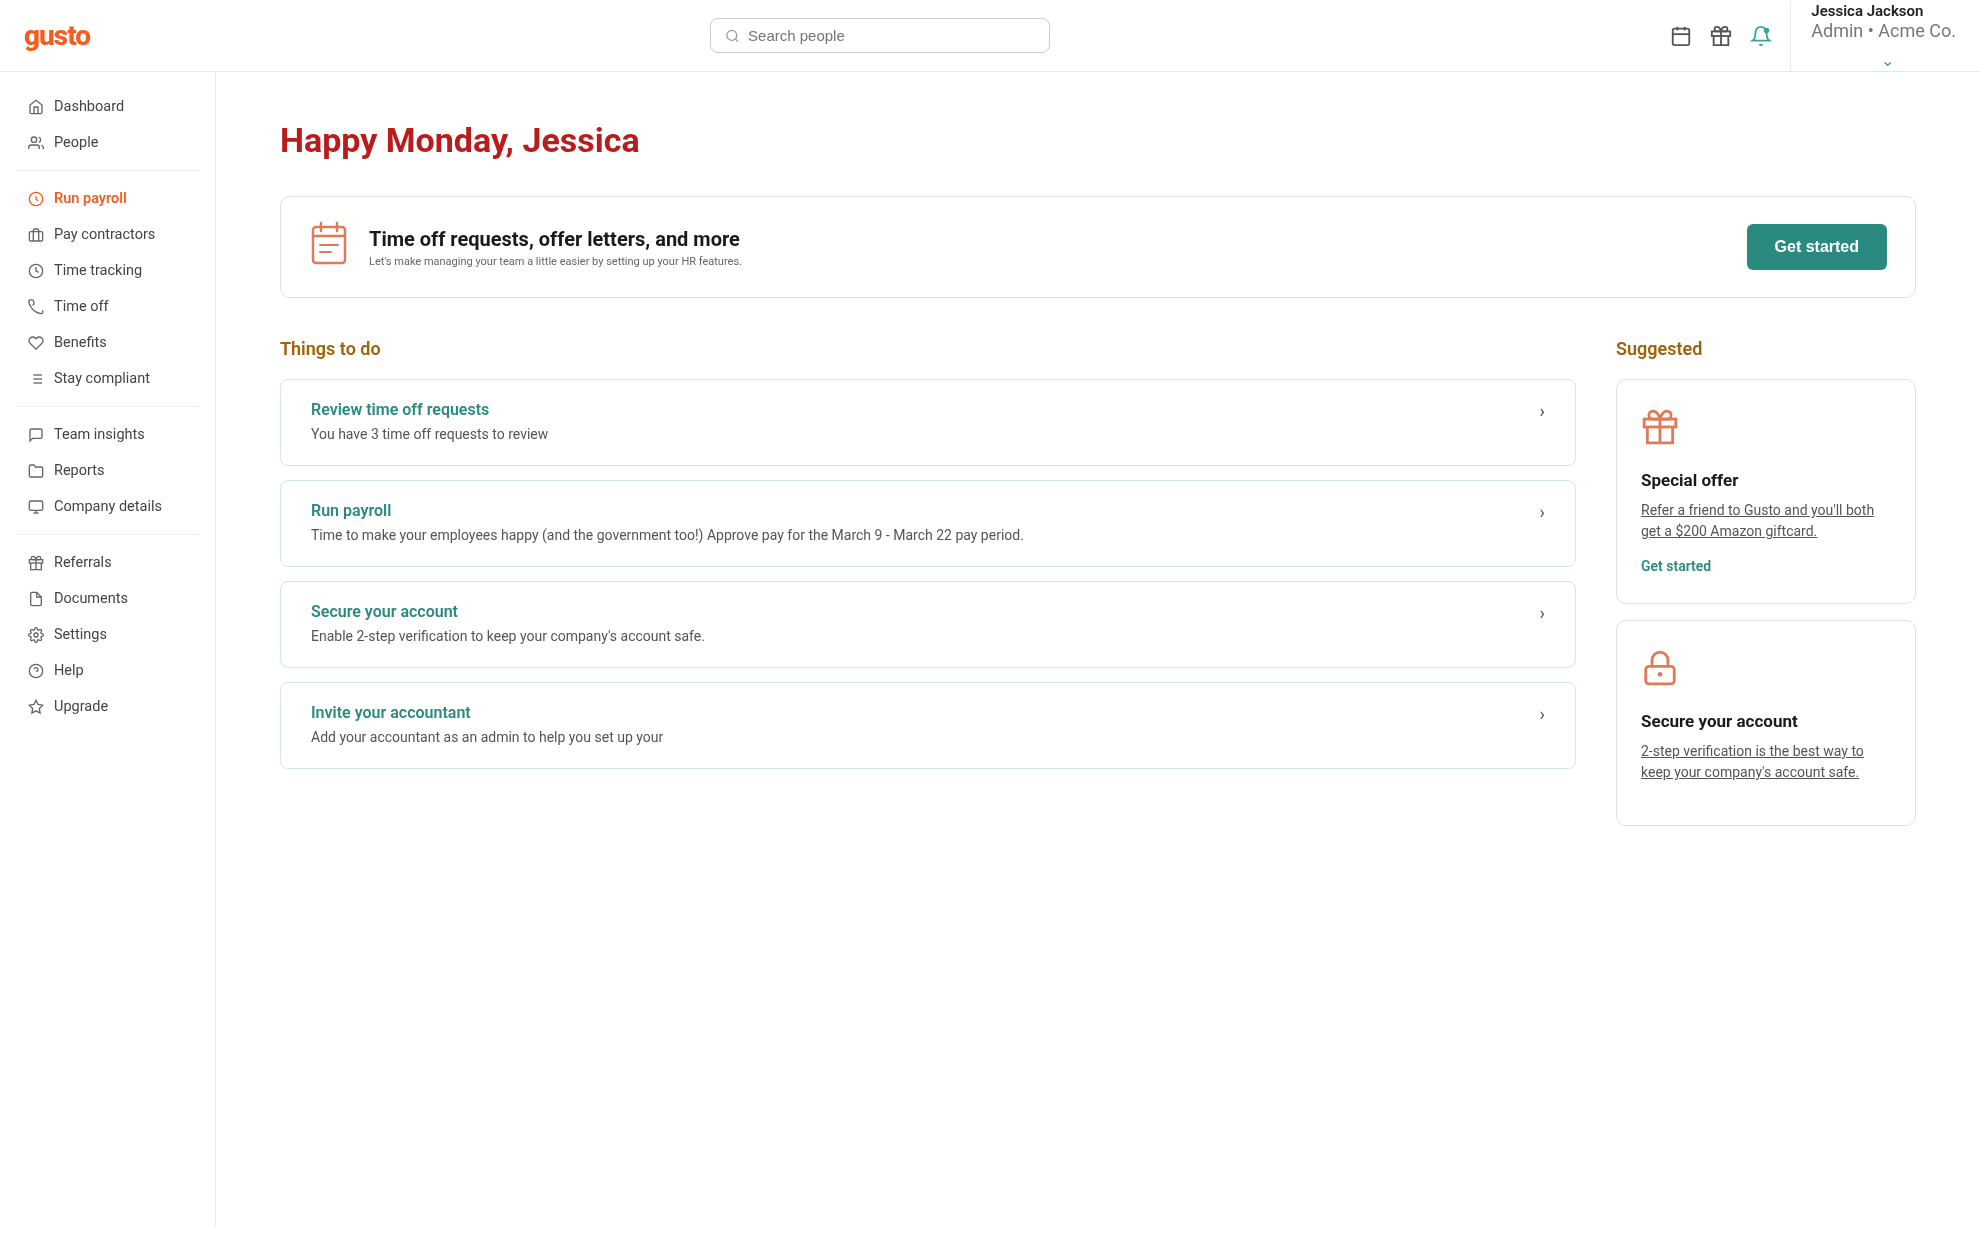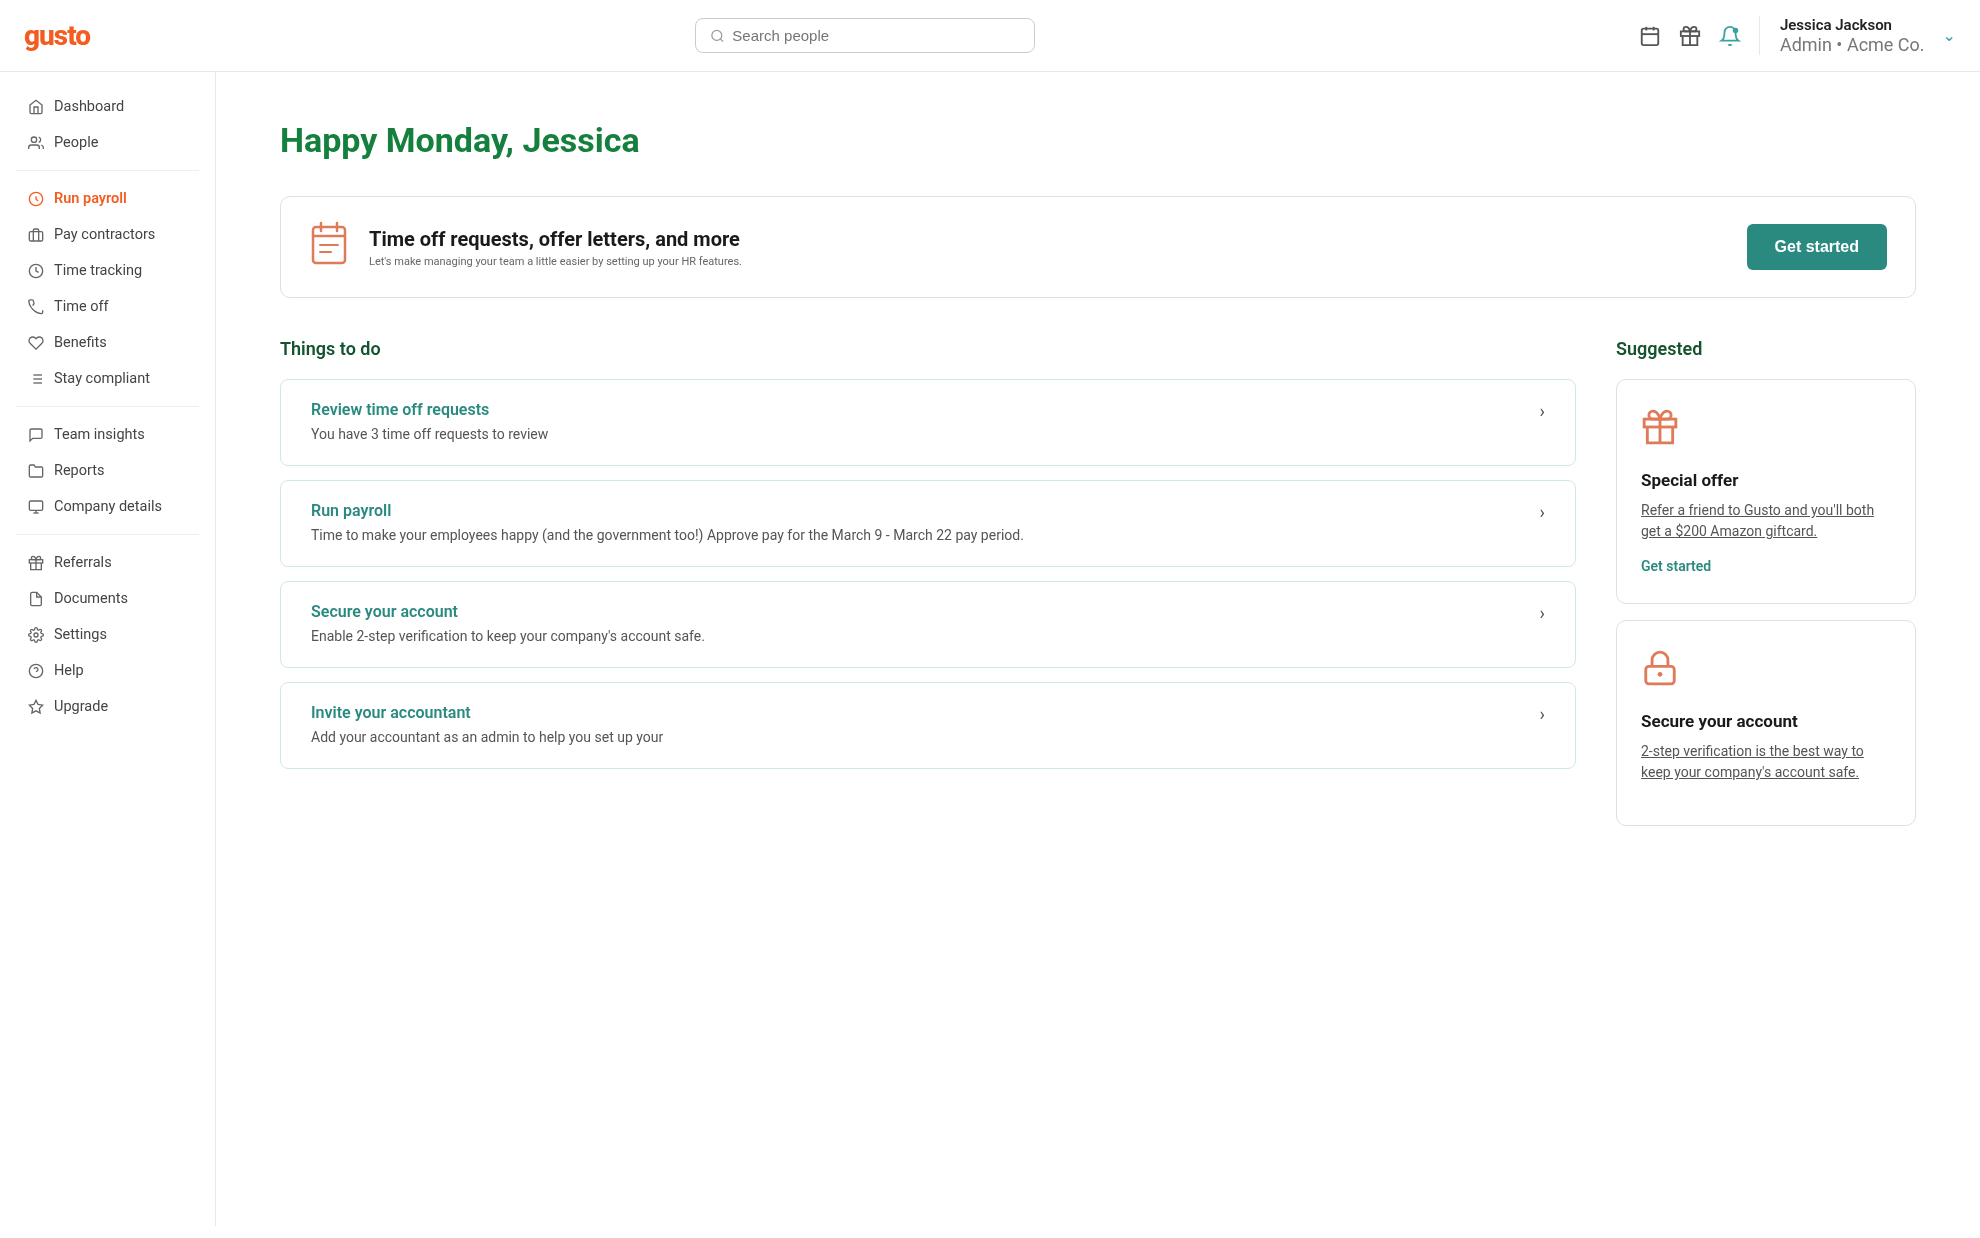--- a/index.html
+++ b/index.html
@@ -64,20 +64,21 @@
       display: flex;
       align-items: center;
     }
     .header-user {
       display: flex;
       align-items: center;
       gap: 10px;
       padding-left: 20px;
       border-left: 1px solid #e8e8e8;
       cursor: pointer;
+      flex-direction: column;
     }
     .header-user-info { text-align: left; }
     .header-user-name { font-size: 15px; font-weight: 600; color: #222; }
     .header-user-role { font-size: 18px; color: #777; }
     .chevron-down { font-size: 16px; color: #36a49c; margin-left: 8px; }
 
     
     .layout {
       display: flex;
       margin-top: 72px;
@@ -117,21 +118,21 @@
     
     .main {
       margin-left: 216px;
       flex: 1;
       padding: 48px 64px;
       background: #fff;
     }
     .page-greeting {
       font-size: 34px;
       font-weight: 700;
-      color: #15803d;
+      color: #b91c1c;
       margin-bottom: 36px;
     }
 
     
     .banner-card {
       display: flex;
       align-items: center;
       justify-content: space-between;
       border: 1.5px solid #e0e0e0;
       border-radius: 10px;
@@ -170,21 +171,21 @@
     .two-col {
       display: flex;
       gap: 40px;
     }
     .col-left { flex: 1; }
     .col-right { width: 300px; min-width: 280px; }
 
     .section-title {
       font-size: 18px;
       font-weight: 600;
-      color: #14532d;
+      color: #a16207;
       margin-bottom: 20px;
     }
 
     
     .task-card {
       display: flex;
       justify-content: space-between;
       border: 1.5px solid #d0e8e6;
       border-radius: 8px;
       padding: 20px 30px;

